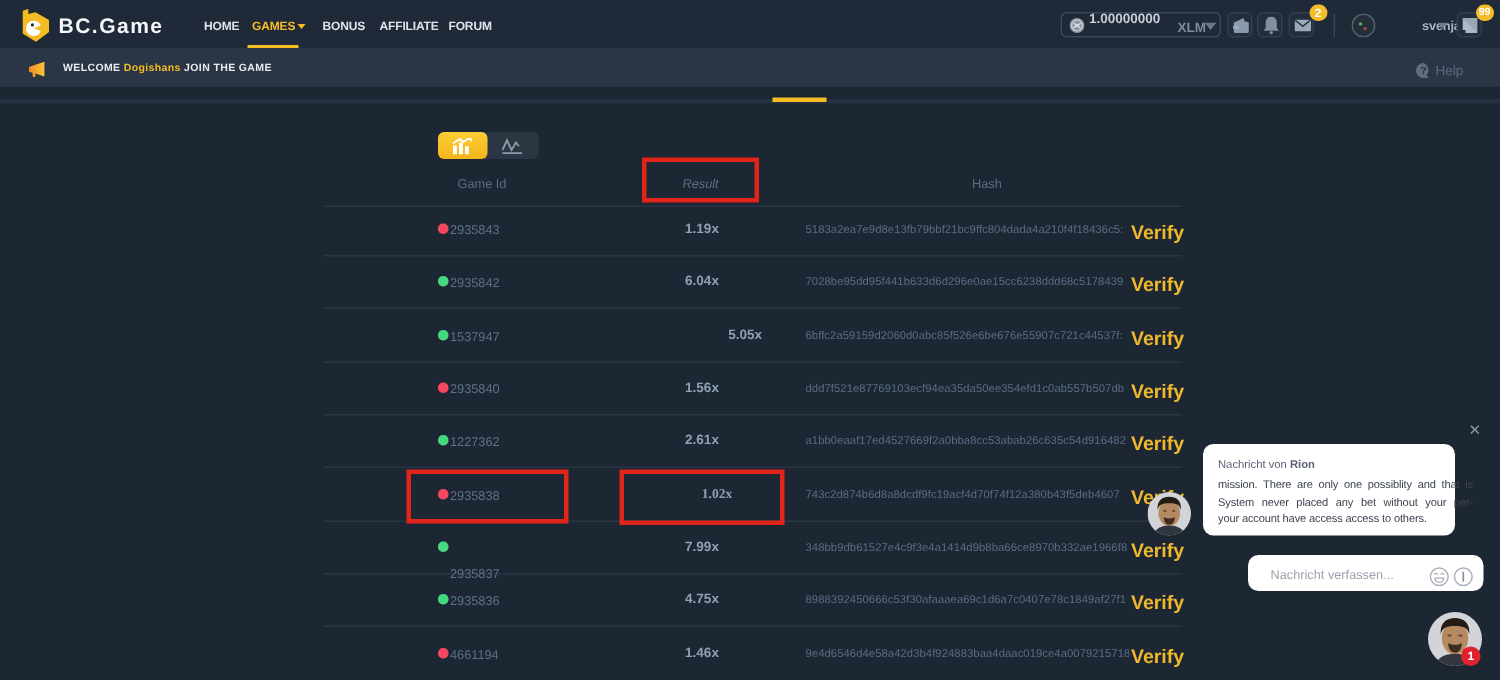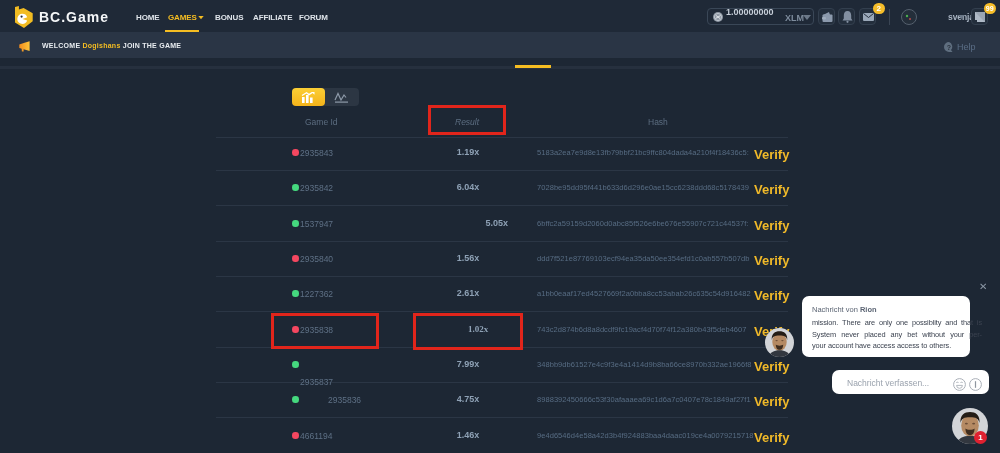--- a/index.html
+++ b/index.html
@@ -217,21 +217,21 @@
 <div class="hash" style="left:537px; top:325px;">743c2d874b6d8a8dcdf9fc19acf4d70f74f12a380b43f5deb4607</div>
 <div class="verify" style="top:324px;">Verify</div>
 
 <div class="dot g" style="left:292px; top:361px;"></div>
 <div class="gid" style="left:300px; top:360px;margin-top:17px;">2935837</div>
 <div class="res" style="left:428px; top:359px;">7.99x</div>
 <div class="hash" style="left:537px; top:360px;">348bb9db61527e4c9f3e4a1414d9b8ba66ce8970b332ae1966f8</div>
 <div class="verify" style="top:359px;">Verify</div>
 
 <div class="dot g" style="left:292px; top:396px;"></div>
-<div class="gid" style="left:300px; top:395px;margin-left:28px;">2935836</div>
+<div class="gid" style="left:300px; top:395px;">2935836</div>
 <div class="res" style="left:428px; top:394px;">4.75x</div>
 <div class="hash" style="left:537px; top:395px;">8988392450666c53f30afaaaea69c1d6a7c0407e78c1849af27f1</div>
 <div class="verify" style="top:394px;">Verify</div>
 
 <div class="dot r" style="left:292px; top:432px;"></div>
 <div class="gid" style="left:300px; top:431px;">4661194</div>
 <div class="res" style="left:428px; top:430px;">1.46x</div>
 <div class="hash" style="left:537px; top:431px;">9e4d6546d4e58a42d3b4f924883baa4daac019ce4a0079215718:</div>
 <div class="verify" style="top:430px;">Verify</div>
 

